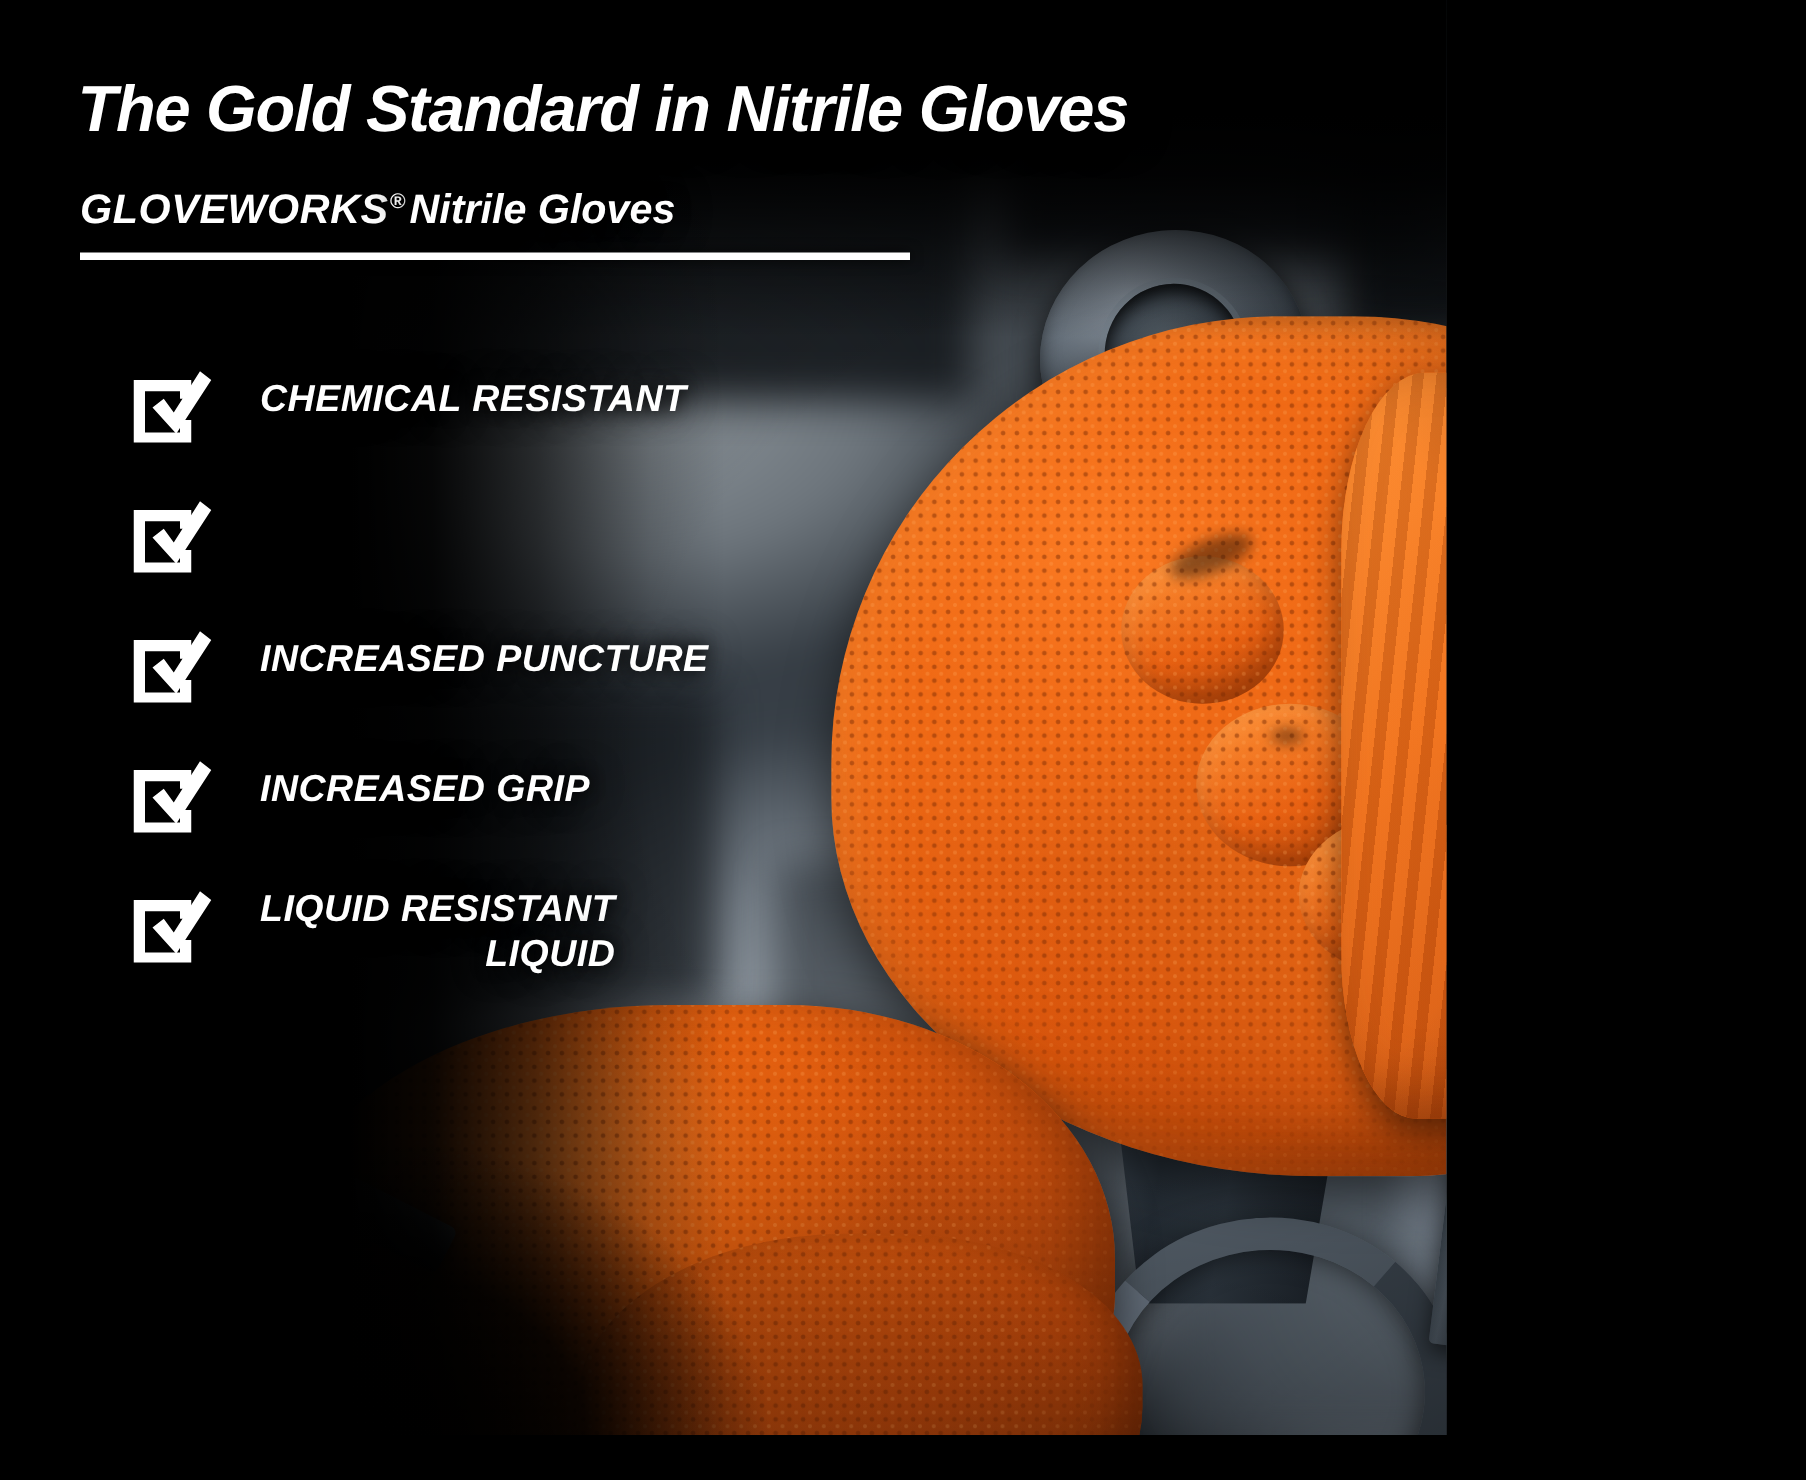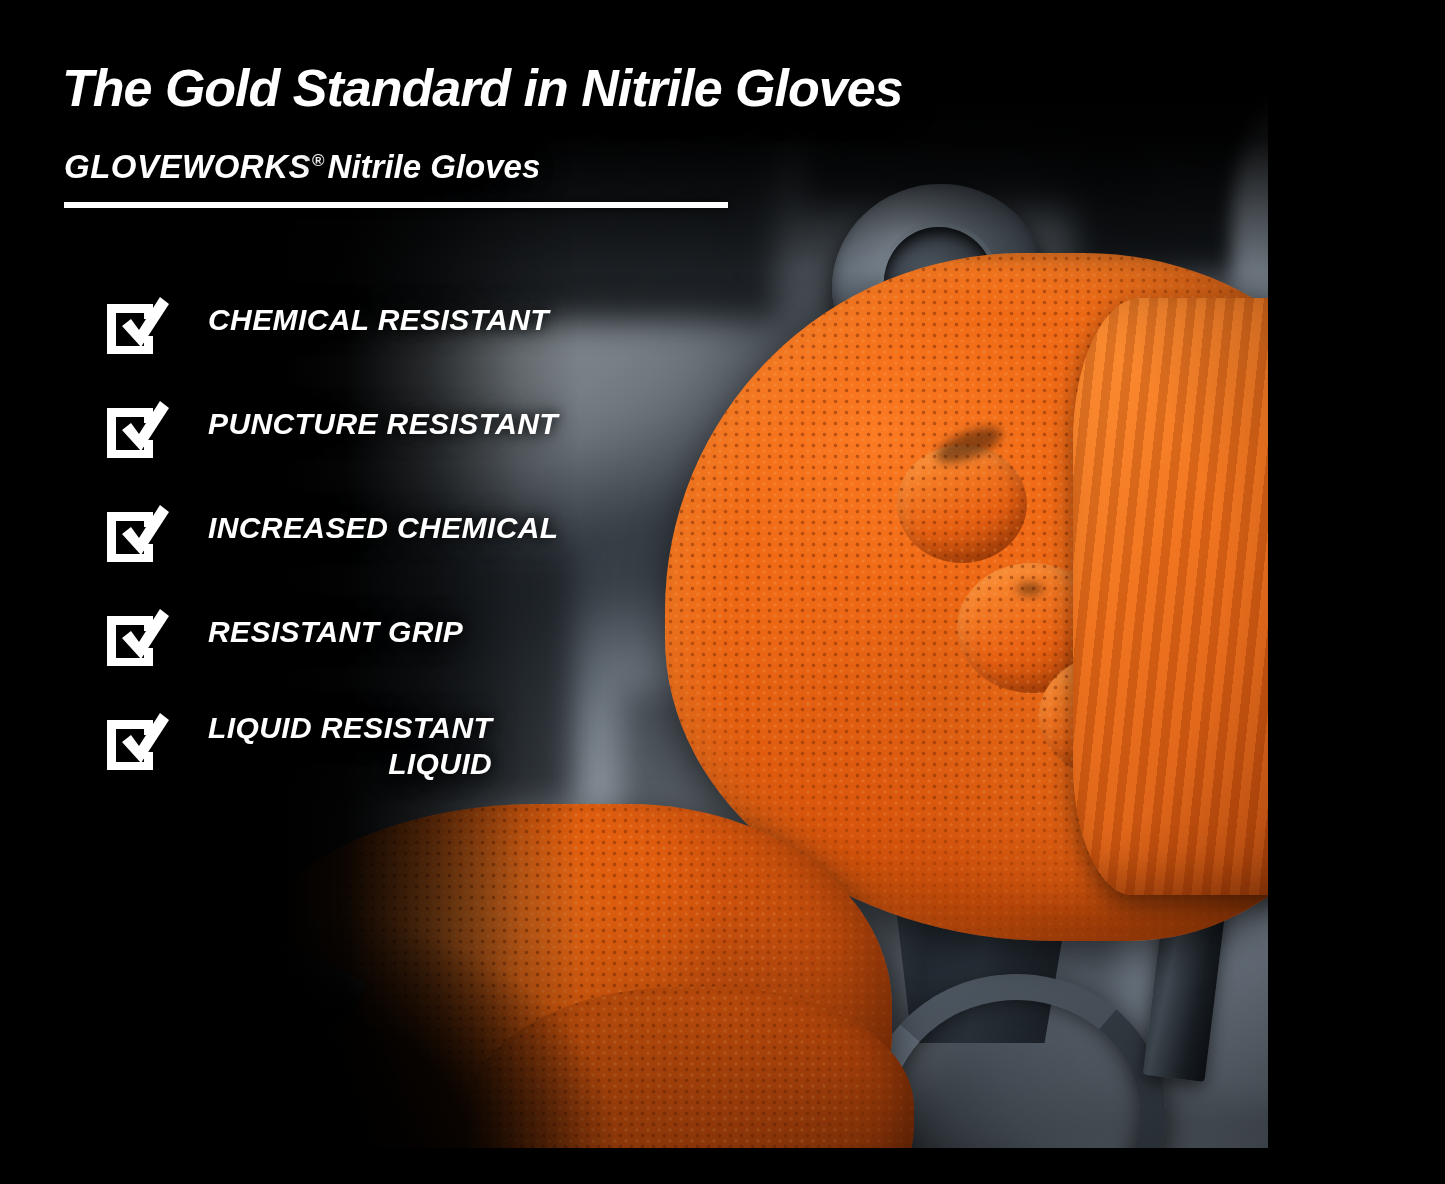--- a/index.html
+++ b/index.html
@@ -1,21 +1,21 @@
 <!DOCTYPE html>
 <html><head>
 <meta charset="utf-8">
 <style>
   html,body{margin:0;padding:0;background:#000;}
   body{
     font-family:"Liberation Sans", sans-serif;
     width:1445px;height:1184px;overflow:hidden;
   }
   #banner{
-    position:relative;width:1268px;height:1184px;background:#000;overflow:hidden;
+    position:relative;width:1157px;height:1184px;background:#000;overflow:hidden;
   }
 
   
   #photo{
     position:absolute;left:280px;top:0px;width:1133px;height:1148px;
     overflow:hidden;
   }
   
   .bg-base{
     position:absolute;inset:0;
@@ -290,41 +290,40 @@
       <span class="flabel">CHEMICAL RESISTANT</span>
     </div>
 
     <div class="feature">
       <span class="cbox">
         <svg width="70" height="66" viewBox="0 0 70 66" aria-hidden="true">
           <path d="M4 12 H50 V27 H41 V21 H13 V54 H41 V44 H50 V62 H4 Z" fill="#ffffff"></path>
           <path d="M19 34 L28 27 L36 38 L57 5 L66 12 L38 55 Z" fill="#ffffff"></path>
         </svg>
       </span>
-      <span class="flabel">PUNCTURE RESISTANT</span>
     </div>
 
     <div class="feature">
       <span class="cbox">
         <svg width="70" height="66" viewBox="0 0 70 66" aria-hidden="true">
           <path d="M4 12 H50 V27 H41 V21 H13 V54 H41 V44 H50 V62 H4 Z" fill="#ffffff"></path>
           <path d="M19 34 L28 27 L36 38 L57 5 L66 12 L38 55 Z" fill="#ffffff"></path>
         </svg>
       </span>
-      <span class="flabel">INCREASED CHEMICAL</span>
+      <span class="flabel">INCREASED PUNCTURE</span>
     </div>
 
     <div class="feature">
       <span class="cbox">
         <svg width="70" height="66" viewBox="0 0 70 66" aria-hidden="true">
           <path d="M4 12 H50 V27 H41 V21 H13 V54 H41 V44 H50 V62 H4 Z" fill="#ffffff"></path>
           <path d="M19 34 L28 27 L36 38 L57 5 L66 12 L38 55 Z" fill="#ffffff"></path>
         </svg>
       </span>
-      <span class="flabel">RESISTANT GRIP</span>
+      <span class="flabel">INCREASED GRIP</span>
     </div>
 
     <div class="feature last">
       <span class="cbox">
         <svg width="70" height="66" viewBox="0 0 70 66" aria-hidden="true">
           <path d="M4 12 H50 V27 H41 V21 H13 V54 H41 V44 H50 V62 H4 Z" fill="#ffffff"></path>
           <path d="M19 34 L28 27 L36 38 L57 5 L66 12 L38 55 Z" fill="#ffffff"></path>
         </svg>
       </span>
       <span class="flabel">

